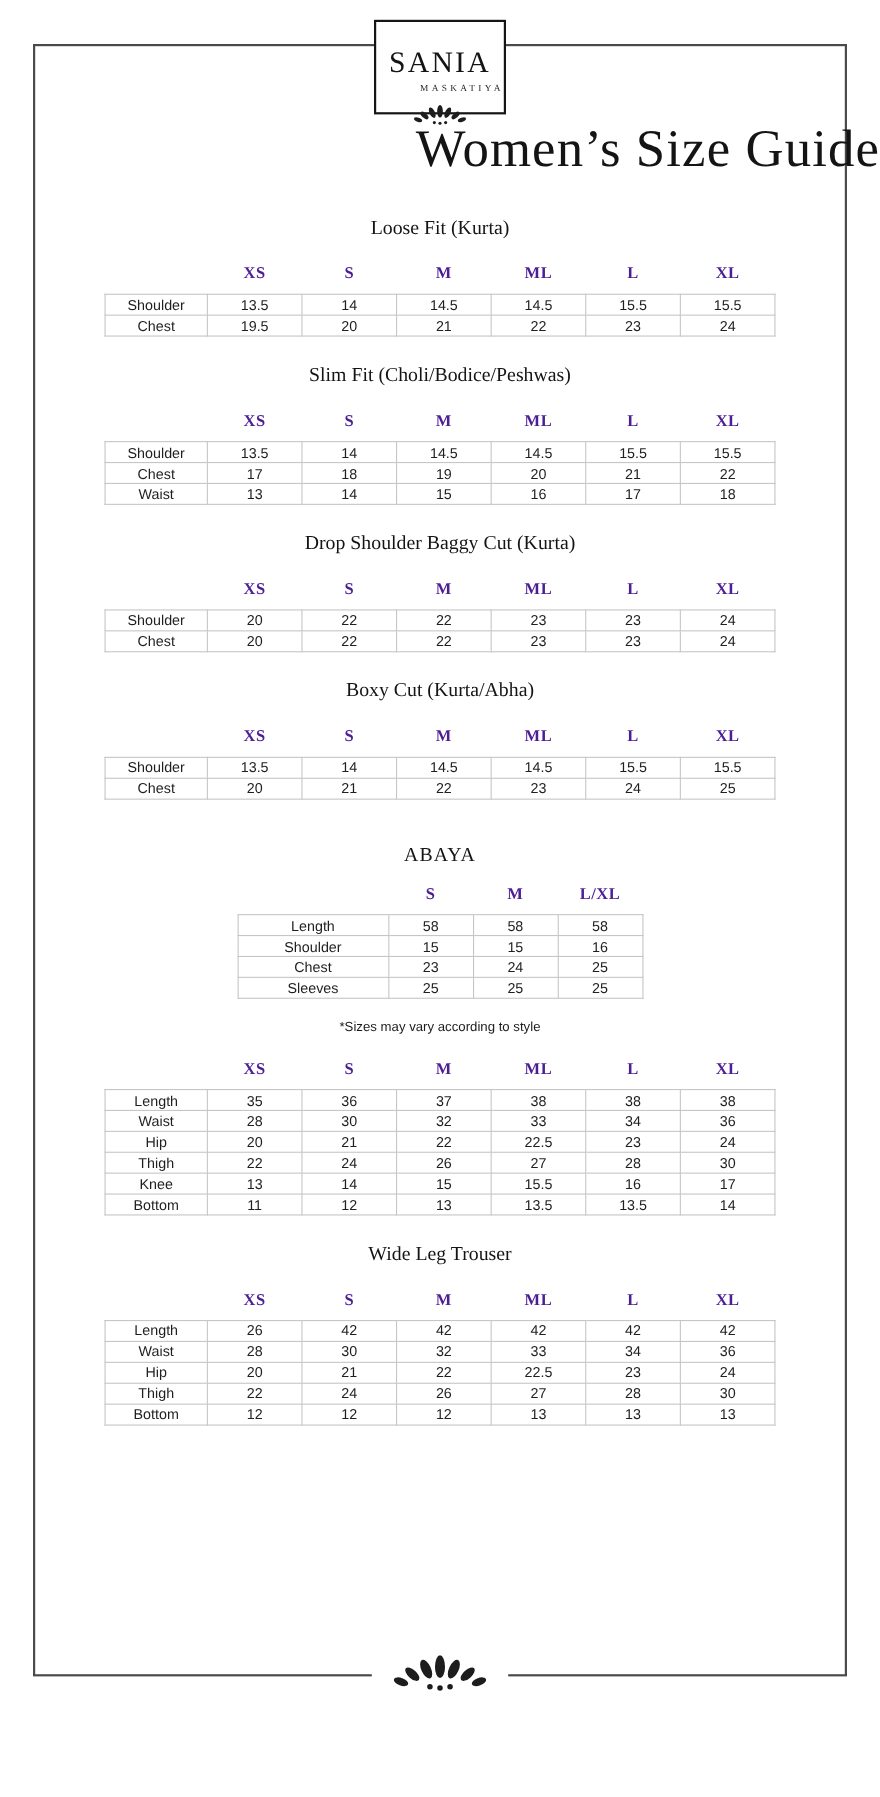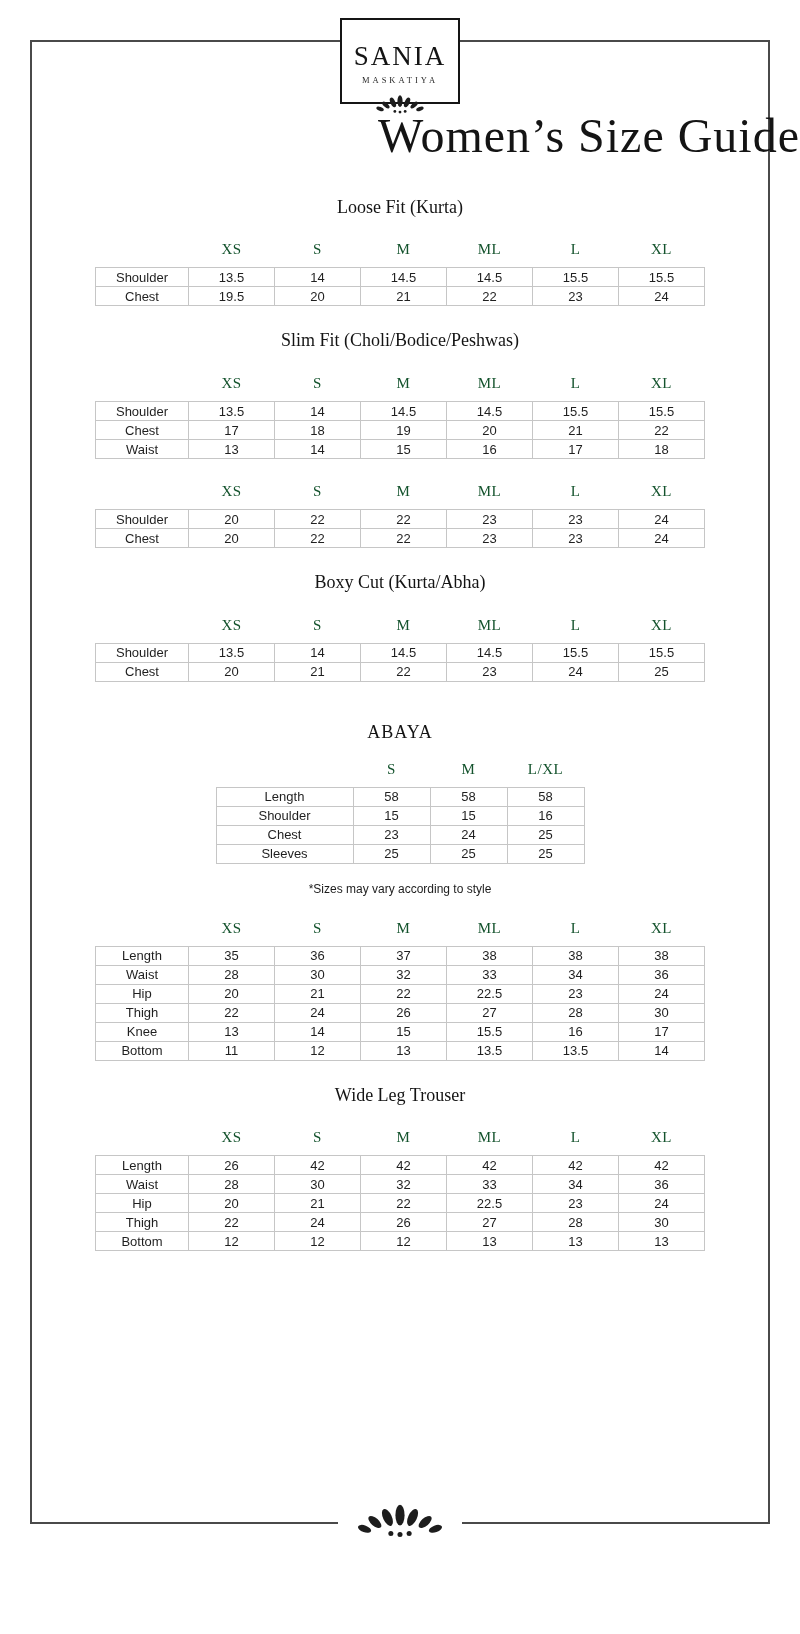--- a/index.html
+++ b/index.html
@@ -37,20 +37,21 @@
     color: #141414;
     margin-top: 23px;
     line-height: 1;
   }
   .brand-sub {
     font-family: "Liberation Serif", serif;
     font-size: 8.5px;
     letter-spacing: 3px;
     color: #2a2a2a;
     margin-top: 5px;
+    text-align: right;
   }
   .logo-ornament {
     position: absolute;
     left: 50%; bottom: -13px;
     transform: translateX(-50%);
     line-height: 0;
   }
   
   .content { position: relative; z-index: 2; }
   .page-title {
@@ -81,24 +82,24 @@
     letter-spacing: 1px;
     margin-bottom: 18px;
   }
   table.size-table {
     border-collapse: collapse;
     margin: 0 auto;
     font-size: 13px;
   }
   table.size-table thead th {
     font-family: "Liberation Serif", serif;
-    font-weight: normal;
+    font-weight: bold;
     font-size: 15px;
     letter-spacing: 0.5px;
-    color: #14532d;
+    color: #4c1d95;
     border: none;
     padding: 0 0 9px 0;
   }
   table.size-table td {
     border: 1px solid #c6c6c6;
     text-align: center;
     height: 18px;
     padding: 0 2px;
     width: 81px;
     color: #1f1f1f;
@@ -231,20 +232,21 @@
               <td>15</td>
               <td>16</td>
               <td>17</td>
               <td>18</td>
             </tr>
           </tbody>
     </table>
   </section>
 
   <section class="table-section">
+    <h2 class="section-title">Drop Shoulder Baggy Cut (Kurta)</h2>
     <table class="size-table">
       <thead>
         <tr>
               <th class="corner"></th>
               <th>XS</th>
               <th>S</th>
               <th>M</th>
               <th>ML</th>
               <th>L</th>
               <th>XL</th>

